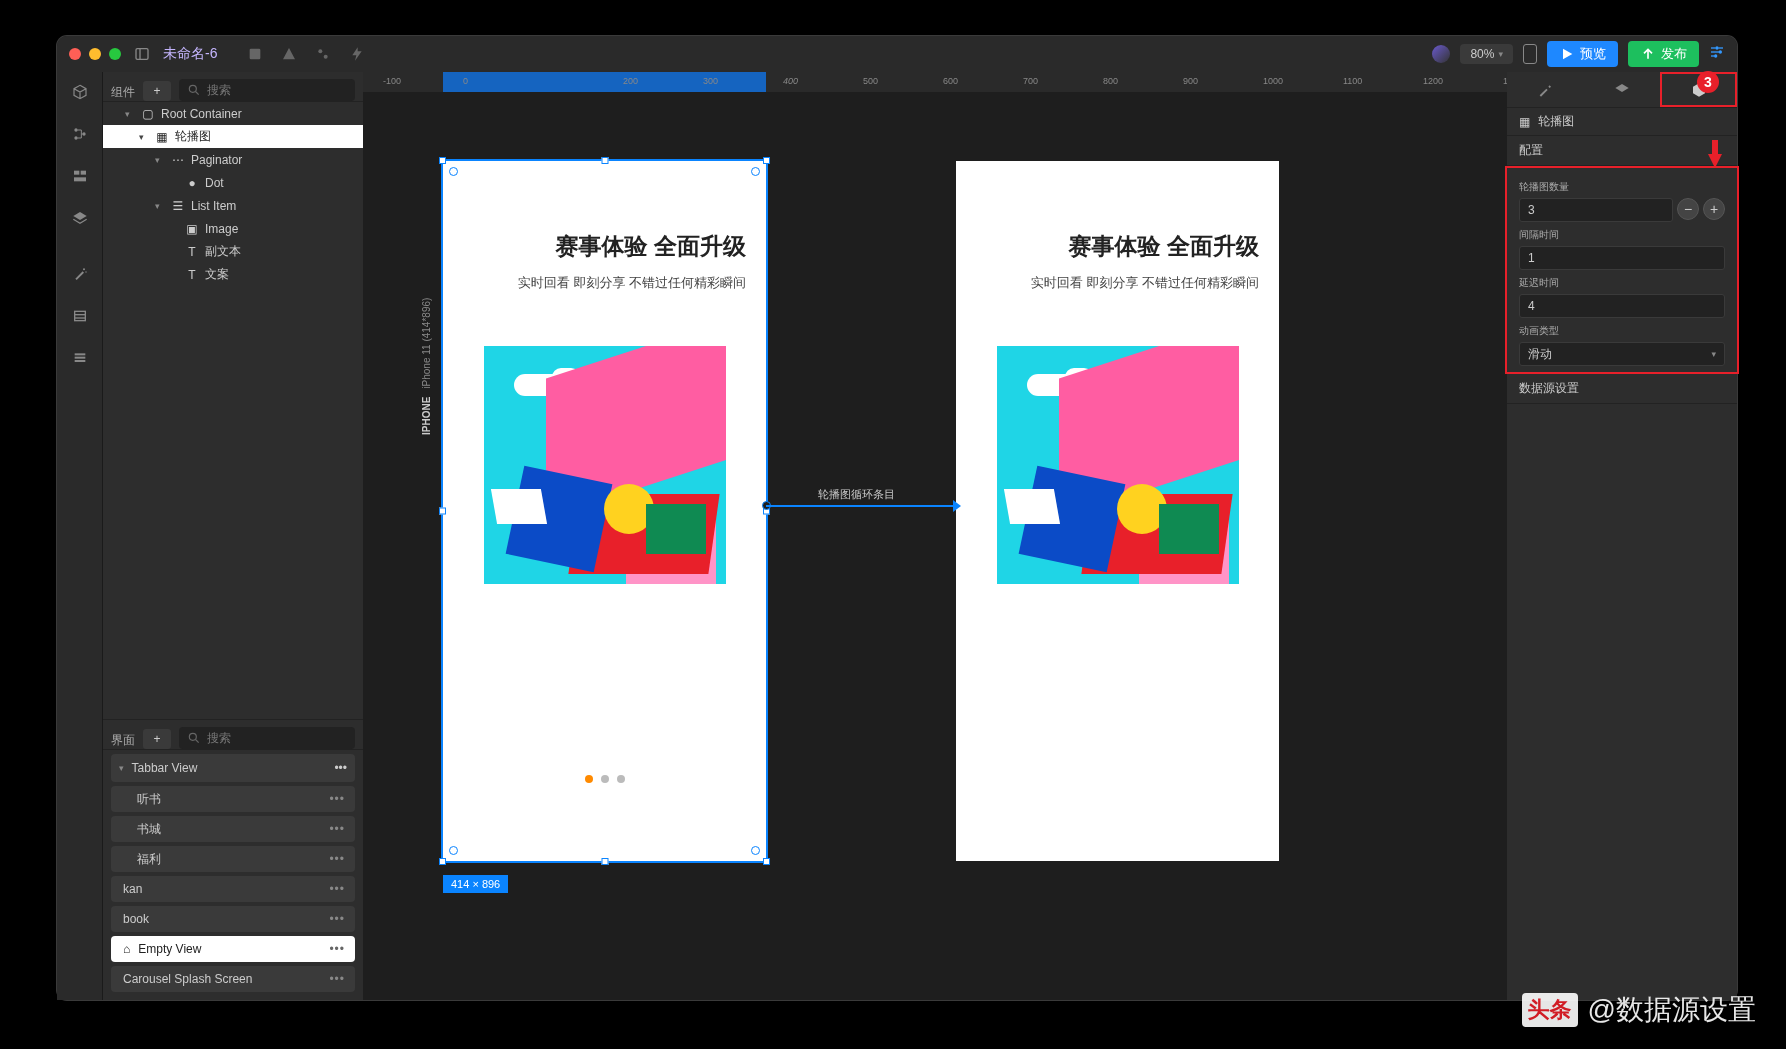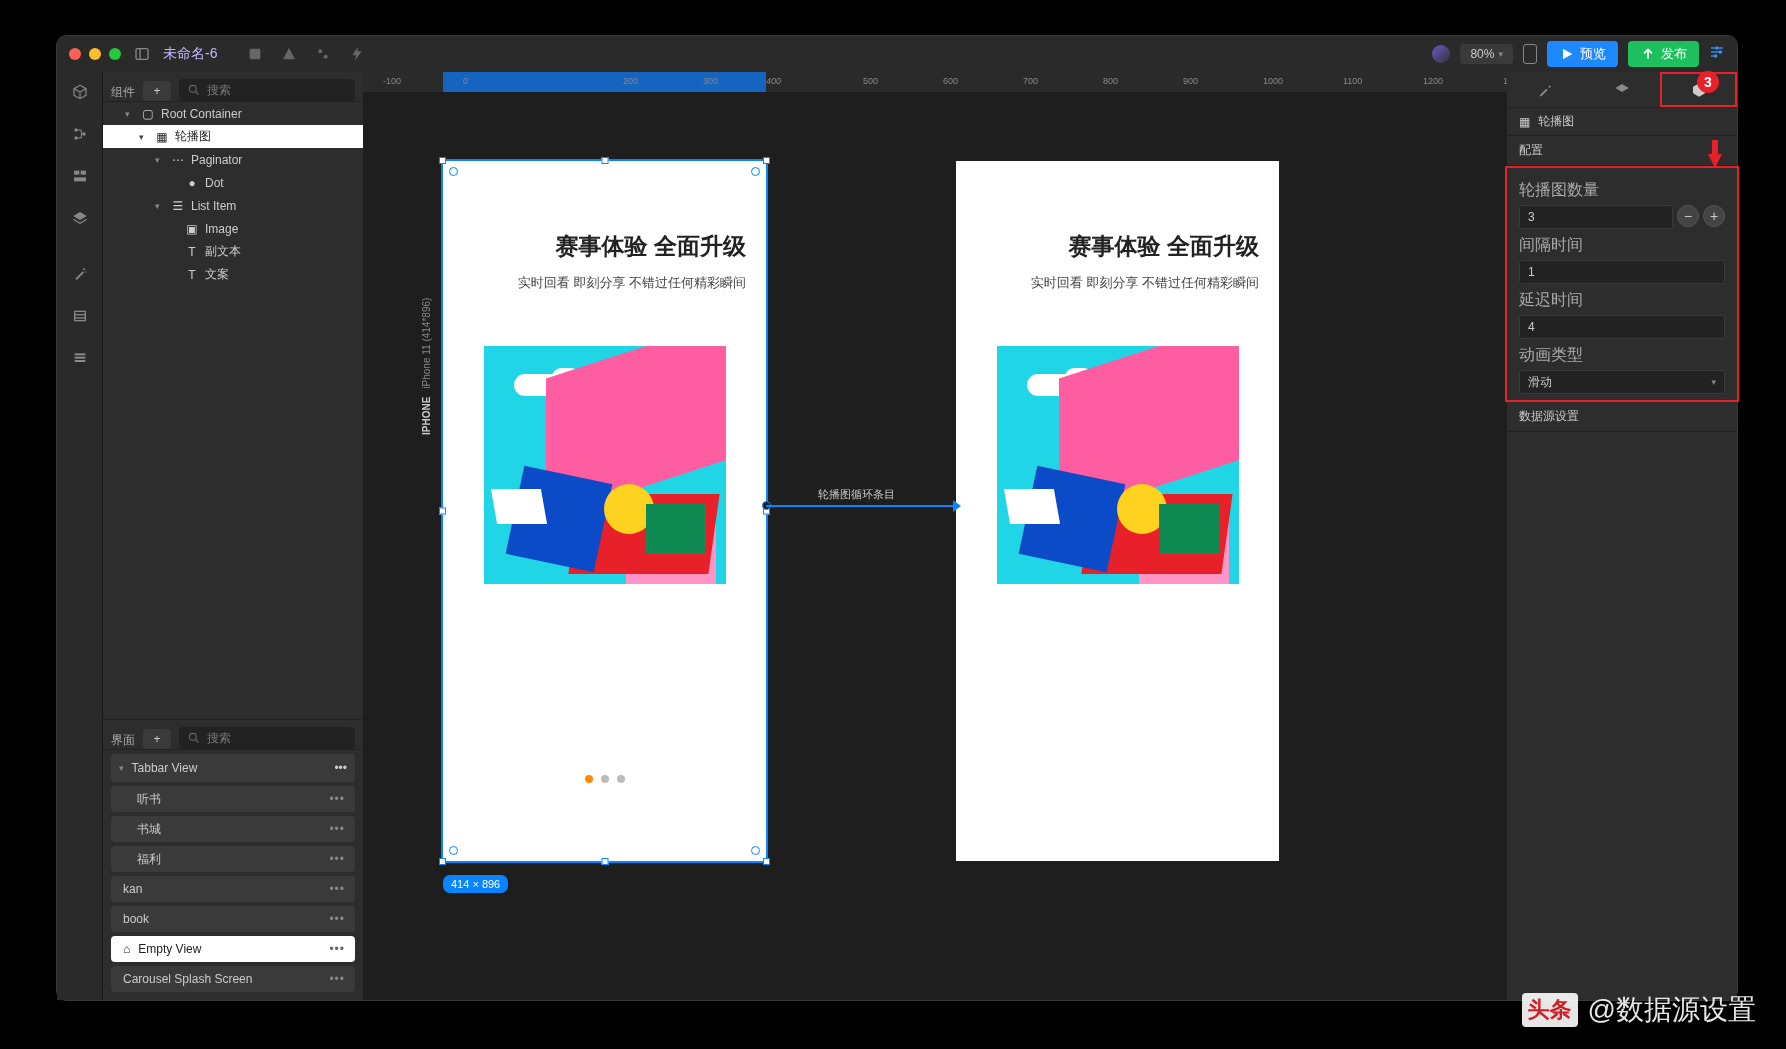--- a/index.html
+++ b/index.html
@@ -70,36 +70,36 @@
 .red1{position:absolute;left:90px;bottom:10px;width:140px;height:80px;background:#e8202a;transform:skewX(-8deg)}
 .yel1{position:absolute;left:120px;bottom:50px;width:50px;height:50px;background:#ffd21f;border-radius:50%}
 .grn1{position:absolute;right:20px;bottom:30px;width:60px;height:50px;background:#0f8a52}
 .wht1{position:absolute;left:10px;bottom:60px;width:50px;height:35px;background:#fff;transform:skewX(10deg)}
 .pink2{position:absolute;right:10px;bottom:0;width:90px;height:70px;background:#ff94c7}
 .pager{position:absolute;left:50%;bottom:78px;transform:translateX(-50%);display:flex;gap:8px}
 .pdot{width:8px;height:8px;border-radius:50%;background:#bbb}
 .pdot.on{background:#ff8a00}
 .device-label{position:absolute;left:58px;top:300px;transform:rotate(-90deg);transform-origin:left top;font-size:10px;color:#888;white-space:nowrap}
 .device-label b{color:#ccc;margin-right:8px}
-.size-badge{position:absolute;left:80px;top:740px;background:#0a84ff;color:#fff;font-size:11px;padding:3px 8px;border-radius:7px}
+.size-badge{position:absolute;left:80px;top:740px;background:#0a84ff;color:#fff;font-size:11px;padding:3px 8px;border-radius:0}
 .flowline{position:absolute;left:403px;top:370px;width:190px;height:2px;background:#0a84ff}
 .flowarrow{position:absolute;left:590px;top:365px;width:0;height:0;border-left:8px solid #0a84ff;border-top:6px solid transparent;border-bottom:6px solid transparent}
 .flowdot{position:absolute;left:399px;top:366px;width:9px;height:9px;border:1.5px solid #0a84ff;border-radius:50%;background:#1e1e1e}
 .flowlabel{position:absolute;left:455px;top:352px;font-size:11px;color:#ccc}
 .rightpanel{width:230px;background:#2d2d2d;display:flex;flex-direction:column;font-size:12px;color:#ccc}
 .rtabs{height:36px;display:flex;border-bottom:1px solid #222}
 .rtab{flex:1;display:flex;align-items:center;justify-content:center;color:#888;cursor:pointer}
 .rtab.red{outline:2px solid #e8202a;outline-offset:-2px}
 .annot3{position:absolute;right:18px;top:-1px;width:22px;height:22px;background:#e8202a;border-radius:50%;color:#fff;display:flex;align-items:center;justify-content:center;font-weight:700;font-size:14px;z-index:10}
 .rtabs{position:relative}
 .rhead{height:28px;display:flex;align-items:center;gap:8px;padding:0 12px;border-bottom:1px solid #222}
 .rfield-wrap{border:2px solid #e8202a;margin:0 -2px;padding:6px 12px;position:relative}
 .redarrow{position:absolute;right:15px;top:-14px;width:0;height:0;border-top:14px solid #e8202a;border-left:7px solid transparent;border-right:7px solid transparent}
 .redarrow::before{content:'';position:absolute;left:-3px;top:-28px;width:6px;height:15px;background:#e8202a}
-.rlabel{font-size:16px;color:#aaa;margin:6px 0 4px}
+.rlabel{font-size:10px;color:#aaa;margin:6px 0 4px}
 .rinput{width:100%;height:24px;background:#222;border:1px solid #3a3a3a;border-radius:3px;color:#ccc;padding:0 8px;font-size:12px}
 .stepper{display:flex;gap:4px}
 .stepper .rinput{flex:1}
 .stepbtn{width:22px;height:22px;background:#444;border-radius:50%;color:#ccc;display:flex;align-items:center;justify-content:center;cursor:pointer;font-size:14px;border:1px solid #555}
 .rselect{width:100%;height:24px;background:#222;border:1px solid #3a3a3a;border-radius:3px;color:#ccc;padding:0 8px;font-size:12px;display:flex;align-items:center;justify-content:space-between}
 .rsection-title{height:30px;display:flex;align-items:center;padding:0 12px;border-bottom:1px solid #222;font-size:12px}
 .watermark{position:absolute;right:30px;bottom:20px;display:flex;align-items:center;gap:10px;color:#fff;font-size:28px;opacity:.9}
 .wm-logo{background:#fff;color:#e8202a;font-weight:700;padding:2px 6px;border-radius:4px;font-size:22px}
 svg{width:16px;height:16px}
 </style>
@@ -334,21 +334,21 @@
     </div>
 
     <div class="canvas">
       <div class="rulers">
         <div class="zone" style="left:80px;width:323px"></div>
       <span style="left: 20px;">-100</span>
           <span style="left: 100px;">0</span>
           <span style="left: 164px; margin-top: 20px;">100</span>
           <span style="left: 260px;">200</span>
           <span style="left: 340px;">300</span>
-          <span style="left: 403px; font-style: italic;">400</span>
+          <span style="left: 420px; font-style: italic;">400</span>
           <span style="left: 500px;">500</span>
           <span style="left: 580px;">600</span>
           <span style="left: 660px;">700</span>
           <span style="left: 740px;">800</span>
           <span style="left: 820px;">900</span>
           <span style="left: 900px;">1000</span>
           <span style="left: 980px;">1100</span>
           <span style="left: 1060px;">1200</span>
           <span style="left: 1140px;">1300</span>
         </div>

